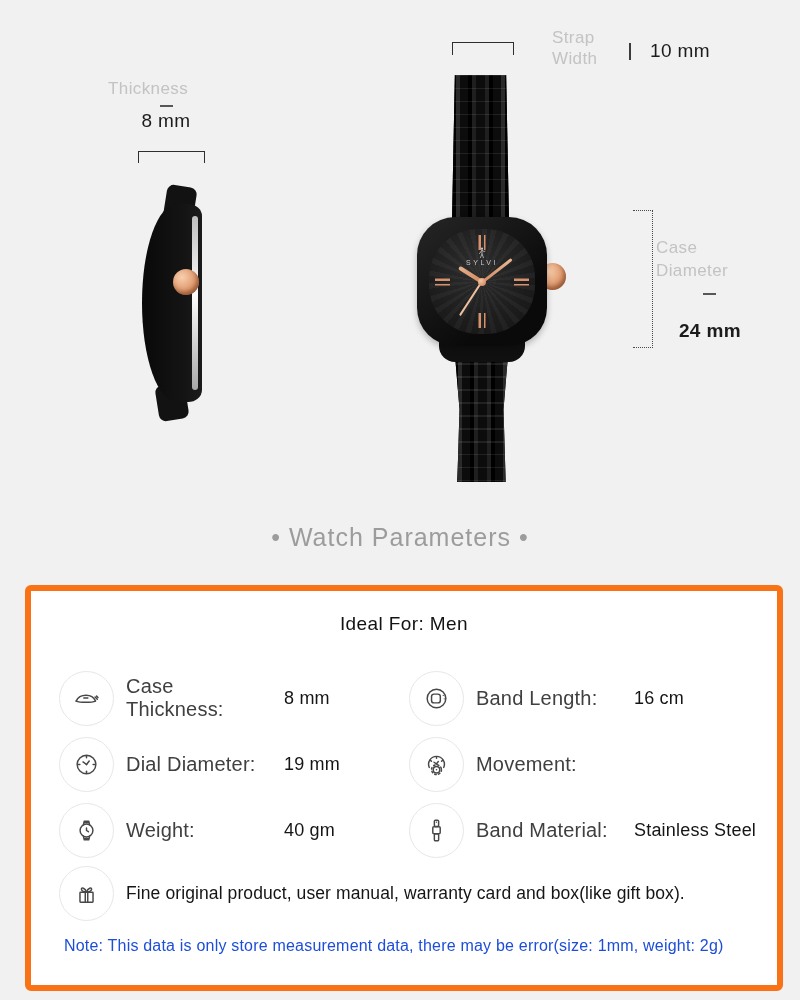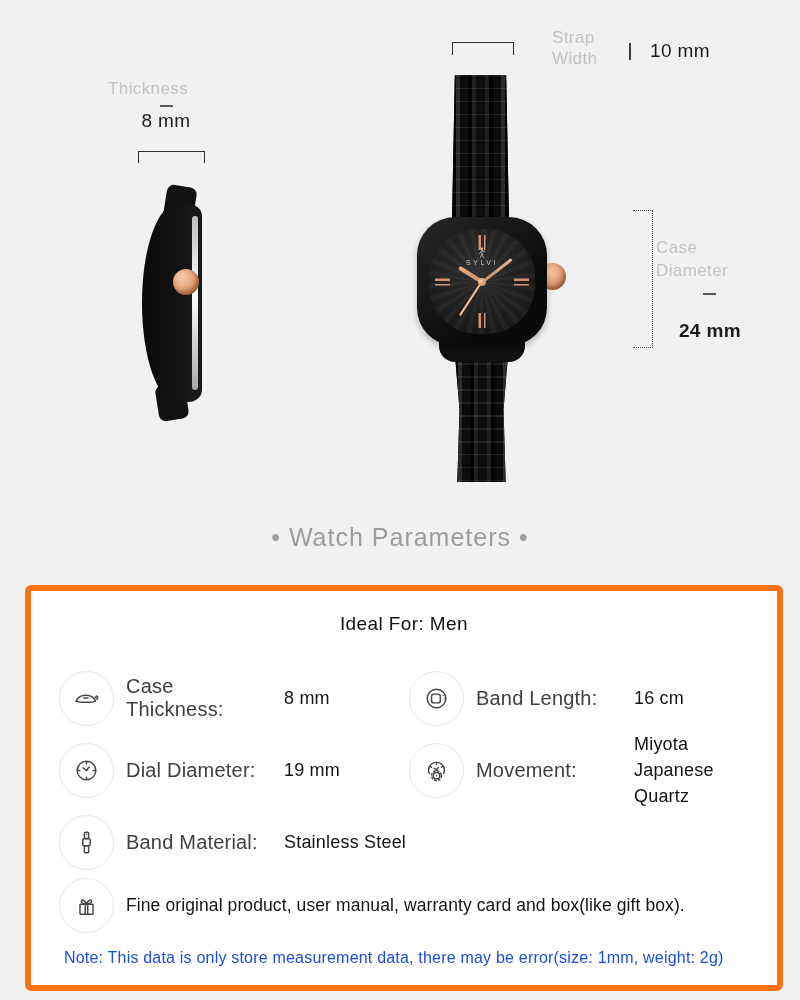--- a/index.html
+++ b/index.html
@@ -191,23 +191,36 @@
               <path d="M6.4 8.4l1.1.7"></path>
               <path d="M17.6 8.4l-1.1.7"></path>
               <path d="M11.9 11.5L9.8 10"></path>
               <path d="M11.9 11.5l1.7-2.2"></path>
               <circle cx="12" cy="16.6" r="2.9"></circle>
               <circle cx="12" cy="16.6" r="4.4" stroke-dasharray="1.4 2.1"></circle>
               <circle cx="12" cy="16.6" r=".7" fill="#474747" stroke="none"></circle>
             </svg>
         </span>
         <span class="spec-label">Movement:</span>
-        <span class="spec-value">Miyota Japanese Quartz</span>
-      </div>
-
+      </div>
+
+      <div class="spec-row">
+        <span class="icon-circle">
+          <svg class="spec-icon" width="27" height="27" viewBox="0 0 24 24">
+              <circle cx="12" cy="12" r="5.7"></circle>
+              <path d="M12 9.8V12l1.7 1.1"></path>
+              <path d="M9.2 7L10 3.8h4L14.8 7"></path>
+              <path d="M10.3 5h3.4"></path>
+              <path d="M9.2 17l.8 3.2h4l.8-3.2"></path>
+              <path d="M10.3 19h3.4"></path>
+            </svg>
+        </span>
+        <span class="spec-label">Weight:</span>
+        <span class="spec-value">40 gm</span>
+      </div>
 
       <div class="spec-row">
         <span class="icon-circle">
           <svg class="spec-icon" width="27" height="27" viewBox="0 0 24 24">
               <rect x="10.1" y="2.8" width="3.8" height="5.6" rx="1"></rect>
               <rect x="8.7" y="8.6" width="6.6" height="6.2" rx="1"></rect>
               <rect x="10.1" y="15" width="3.8" height="6.2" rx="1"></rect>
               <circle cx="12" cy="4.6" r=".6" fill="#474747" stroke="none"></circle>
             </svg>
         </span>

